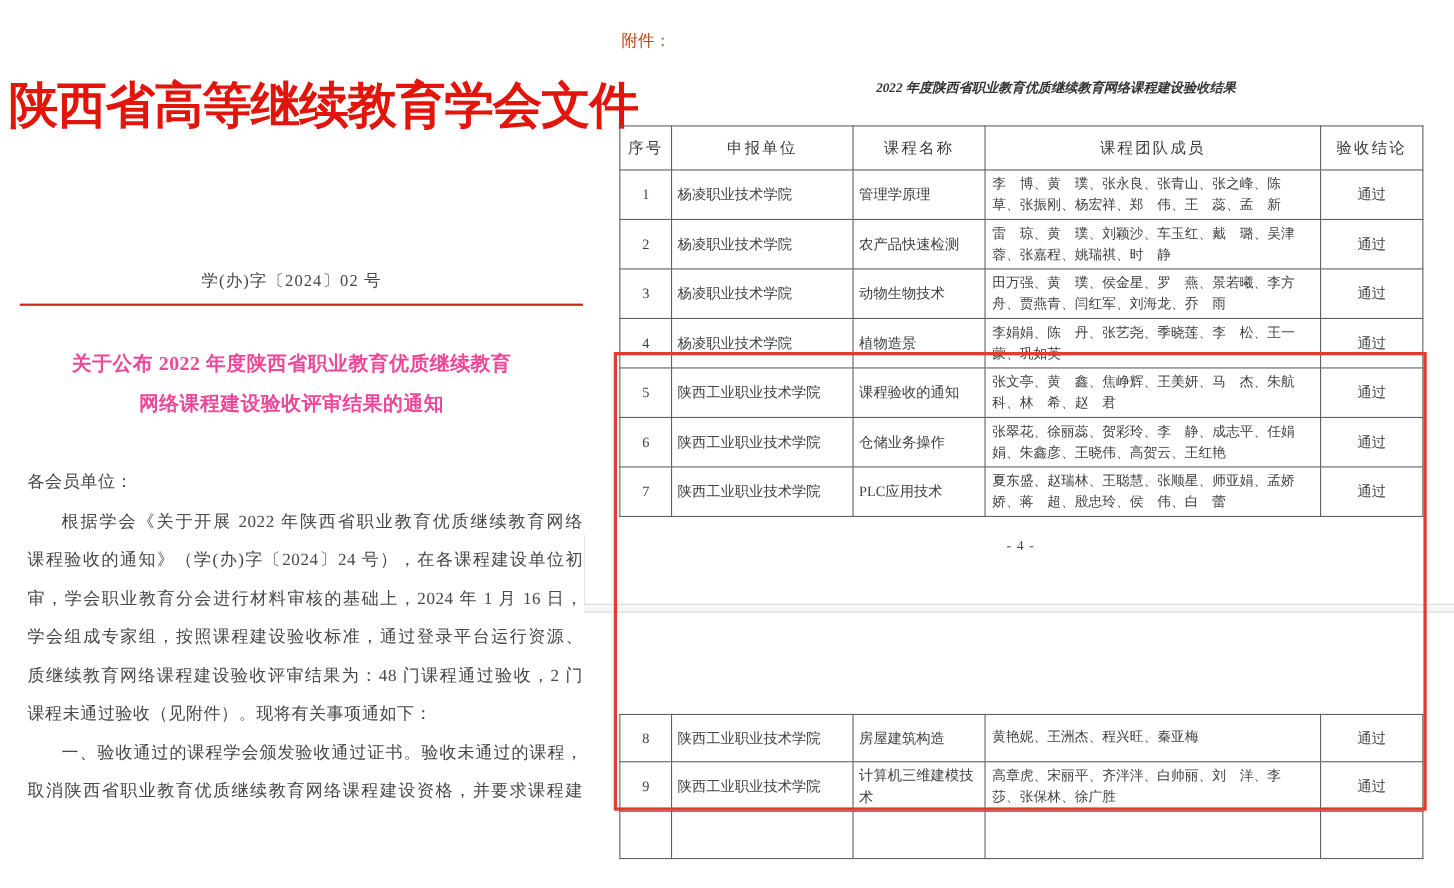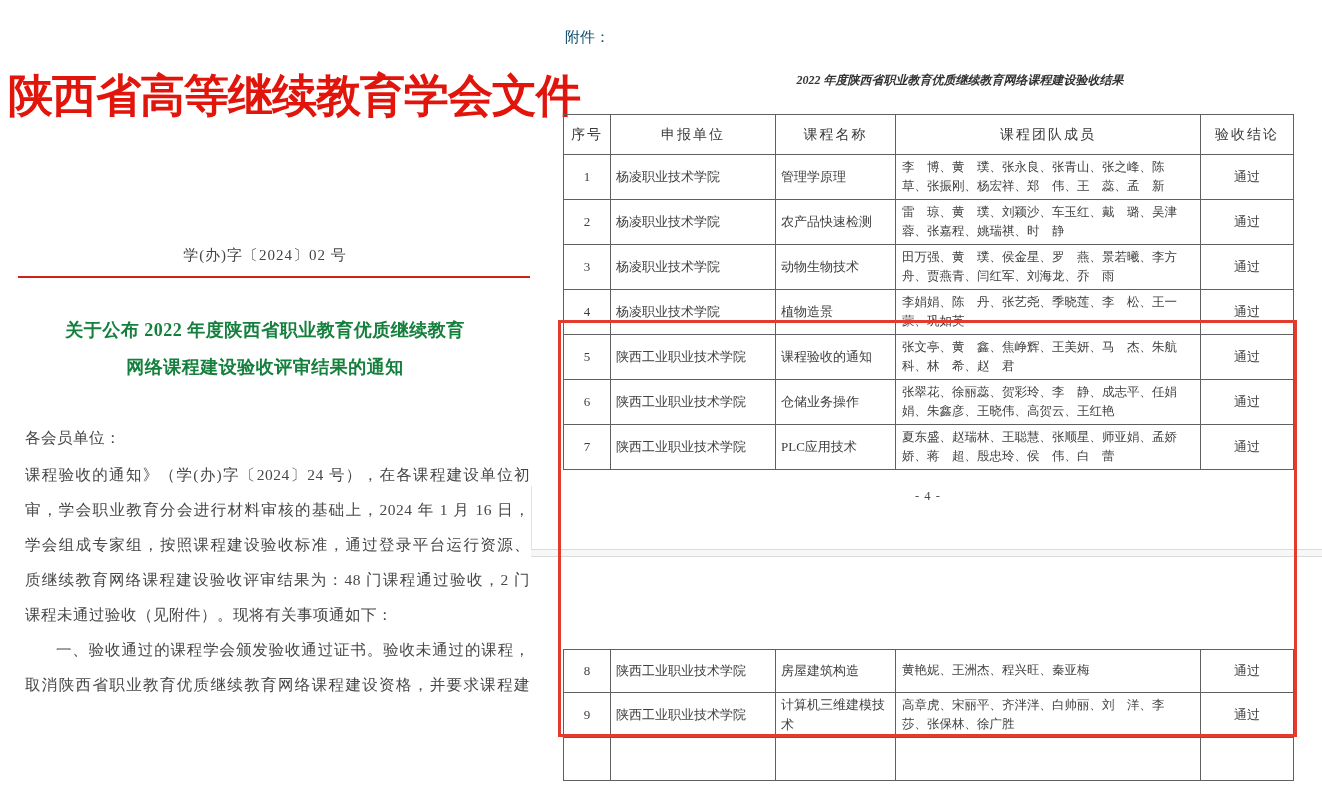--- a/index.html
+++ b/index.html
@@ -19,36 +19,36 @@
   }
   .doc-number {
     position:absolute; left:0; top:246px; width:530px;
     text-align:center; font-size:15px; color:#454545; letter-spacing:1px;
   }
   .red-rule {
     position:absolute; left:18px; top:276px; width:512px; height:2px;
     background:#cf2318;
   }
   .doc-title { position:absolute; left:0; width:530px; text-align:center;
-    font-size:18px; font-weight:700; color:#15803d; letter-spacing:0.5px; }
+    font-size:18px; font-weight:700; color:#ec4899; letter-spacing:0.5px; }
   .doc-title.l1 { top:318px; }
   .doc-title.l2 { top:355px; }
   .salutation {
     position:absolute; left:25px; top:428px; width:505px;
     font-size:15.5px; color:#474747; letter-spacing:0.5px;
   }
   #doc-body { position:absolute; left:25px; top:463px; width:505px; }
   .doc-line {
     height:35px; line-height:24px; font-size:15.5px; color:#474747;
     letter-spacing:0.5px; white-space:nowrap;
   }
   .doc-line.fill { text-align:justify; text-align-last:justify; white-space:normal; }
   .doc-line.indent { text-indent:2em; }
   
-  .att-label { position:absolute; left:565px; top:28px; font-size:15px; color:#0c4a6e; }
+  .att-label { position:absolute; left:565px; top:28px; font-size:15px; color:#c2410c; }
   .att-title {
     position:absolute; left:595px; top:72px; width:730px; text-align:center;
     font-size:12px; font-weight:700; color:#333333;font-style:italic;
   }
   table.vtable {
     position:absolute; left:563px; border-collapse:collapse; table-layout:fixed;
     width:730px; font-size:13px; color:#3f3f3f;
   }
   #table-page4 { top:103px;margin-top:11px; }
   #table-page5 { top:649px; }
@@ -84,20 +84,21 @@
 <div id="canvas">
 
   <div>
     <div class="banner">陕西省高等继续教育学会文件</div>
     <div class="doc-number">学(办)字〔2024〕02 号</div>
     <div class="red-rule"></div>
     <div class="doc-title l1">关于公布 2022 年度陕西省职业教育优质继续教育</div>
     <div class="doc-title l2">网络课程建设验收评审结果的通知</div>
     <div class="salutation">各会员单位：</div>
     <div id="doc-body">
+        <div class="doc-line fill indent">根据学会《关于开展 2022 年陕西省职业教育优质继续教育网络</div>
         <div class="doc-line fill">课程验收的通知》（学(办)字〔2024〕24 号），在各课程建设单位初</div>
         <div class="doc-line fill">审，学会职业教育分会进行材料审核的基础上，2024 年 1 月 16 日，</div>
         <div class="doc-line fill">学会组成专家组，按照课程建设验收标准，通过登录平台运行资源、</div>
         <div class="doc-line fill">质继续教育网络课程建设验收评审结果为：48 门课程通过验收，2 门</div>
         <div class="doc-line">课程未通过验收（见附件）。现将有关事项通如下：</div>
         <div class="doc-line fill indent">一、验收通过的课程学会颁发验收通过证书。验收未通过的课程，</div>
         <div class="doc-line fill">取消陕西省职业教育优质继续教育网络课程建设资格，并要求课程建</div>
       </div>
   </div>
 

